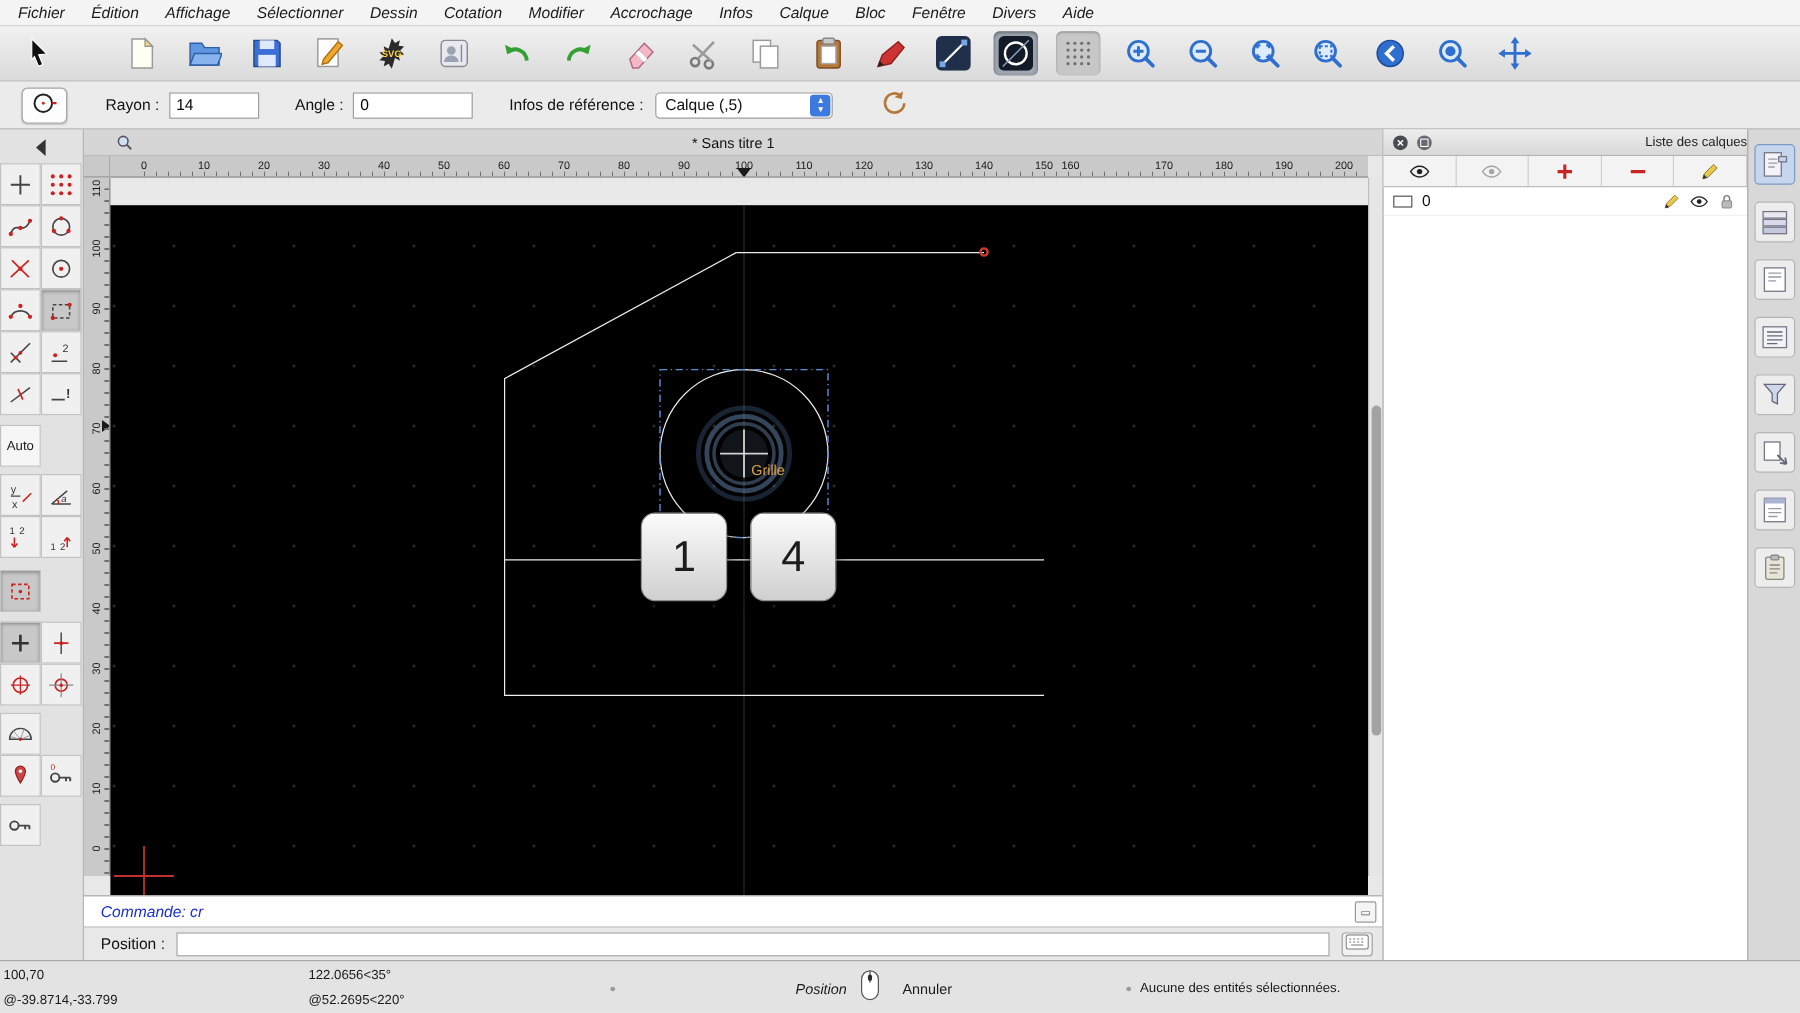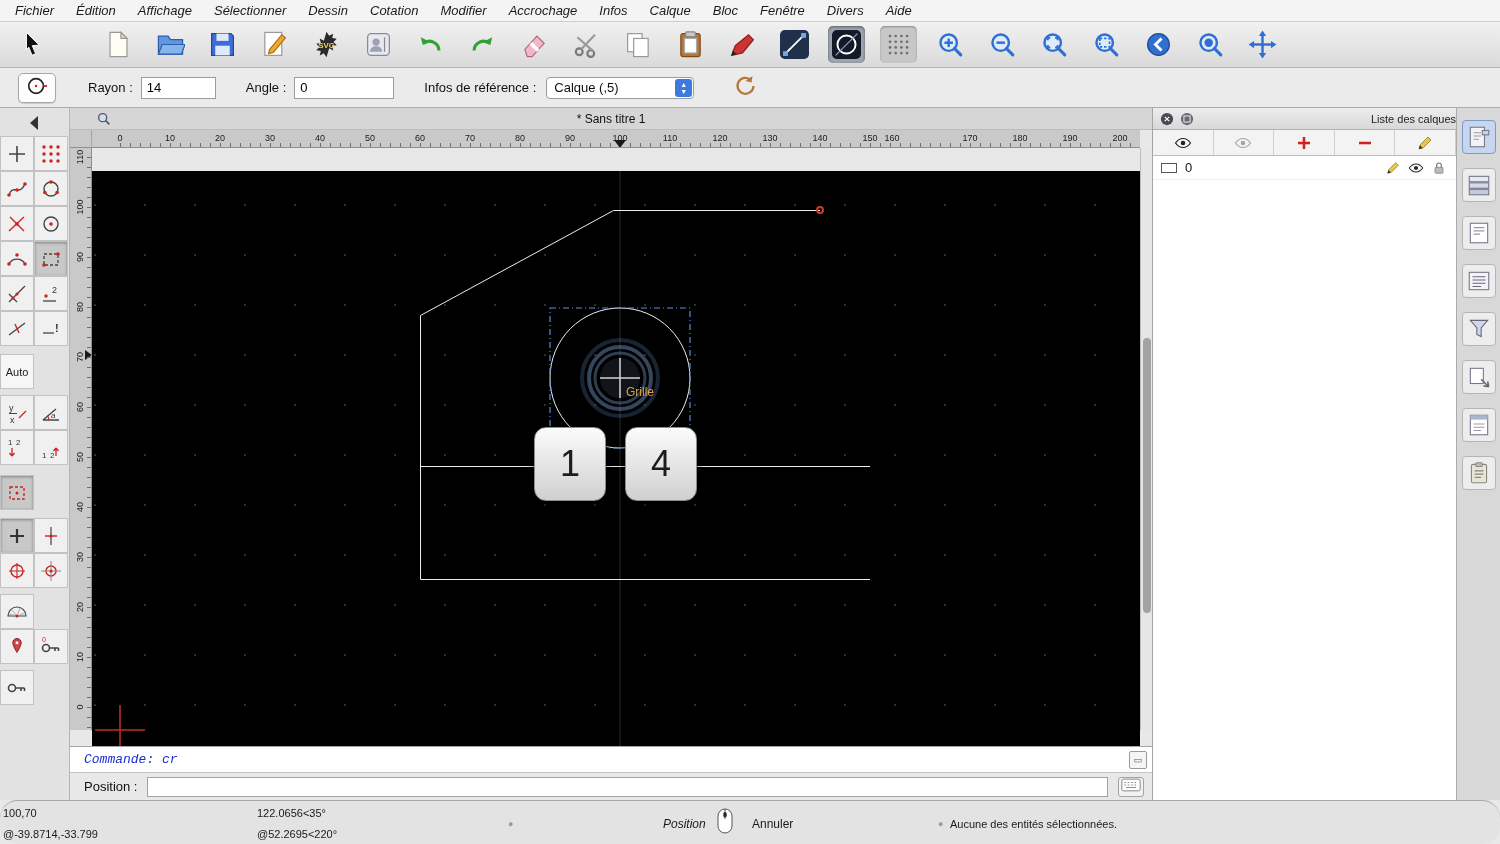--- a/index.html
+++ b/index.html
@@ -104,21 +104,21 @@
     border-radius:5px; }
   .hscroll-row { position:absolute; left:70px; top:730px; width:1082px; height:16px; background:#e6e6e6;
     border-top:1px solid #bdbdbd; }
   .hscroll { position:absolute; left:22px; top:0; width:990px; height:16px; }
   .hscroll .thumb { position:absolute; top:3px; height:10px; left:3px; width:888px; background:#9a9a9a;
     border-radius:5px; }
   .zoom-status { position:absolute; right:8px; top:0; font-size:12px; color:#111; line-height:16px; }
 
   .cmdline { position:absolute; left:70px; top:746px; width:1082px; height:26px; background:#fff;
     border-top:1px solid #a5a5a5; display:flex; align-items:center; padding-left:14px; }
-  .cmdtext { font-size:13px; font-style:italic; color:#1b2fd0;font-family:Liberation Mono, monospace; }
+  .cmdtext { font-size:13px; font-style:italic; color:#1b2fd0; }
   .cmd-expand { position:absolute; right:5px; top:4px; width:18px; height:18px; background:#f5f5f5;
     border:1px solid #9a9a9a; border-radius:2px; font-size:9px; color:#555; line-height:16px; }
   .posrow { position:absolute; left:70px; top:772px; width:1082px; height:28px; background:#e8e8e8;
     border-top:1px solid #c5c5c5; display:flex; align-items:center; padding:0 8px 0 14px; font-size:13px; color:#111; }
   .pos-input { flex:1; margin:0 10px; height:20px; border:1px solid #a3a3a3; background:#fff; font-family:inherit; }
   .pos-btn { width:26px; height:20px; display:flex; align-items:center; justify-content:center;
     background:#f2f2f2; border:1px solid #a3a3a3; border-radius:3px; }
   .pos-btn svg { width:20px; height:14px; }
 
   
@@ -144,21 +144,21 @@
   
   .right-strip { position:absolute; left:1456px; top:108px; width:44px; height:692px; background:#d8d8d8;
     border-left:1px solid #ababab; display:flex; flex-direction:column; align-items:center; padding-top:12px; gap:14px; }
   .strip-btn { width:34px; height:34px; background:#ededed; border:1px solid #b5b5b5; border-radius:4px;
     display:flex; align-items:center; justify-content:center; }
   .strip-btn svg { width:26px; height:26px; }
   .strip-btn.sel { background:#c6d6ee; border-color:#7d99c4; }
 
   
   .statusbar { position:absolute; left:0; top:800px; width:1500px; height:44px; background:#e3e3e3;
-    border-top:1px solid #a8a8a8; font-size:11px; color:#1a1a1a;border-radius:18px; }
+    border-top:1px solid #a8a8a8; font-size:11px; color:#1a1a1a; }
   .sb { position:absolute; white-space:nowrap; }
   .sb-coord1 { left:3px; top:6px; }
   .sb-coord2 { left:3px; top:27px; }
   .sb-polar1 { left:257px; top:6px; }
   .sb-polar2 { left:257px; top:27px; }
   .sb-dot { color:#9a9a9a; font-size:9px; }
   .sb-dot1 { left:508px; top:18px; }
   .sb-pos { left:663px; top:16px; font-size:12px;font-style:italic; }
   .sb-mouse { left:717px; top:7px; width:16px; height:26px; }
   .sb-mouse svg { width:16px; height:26px; }

